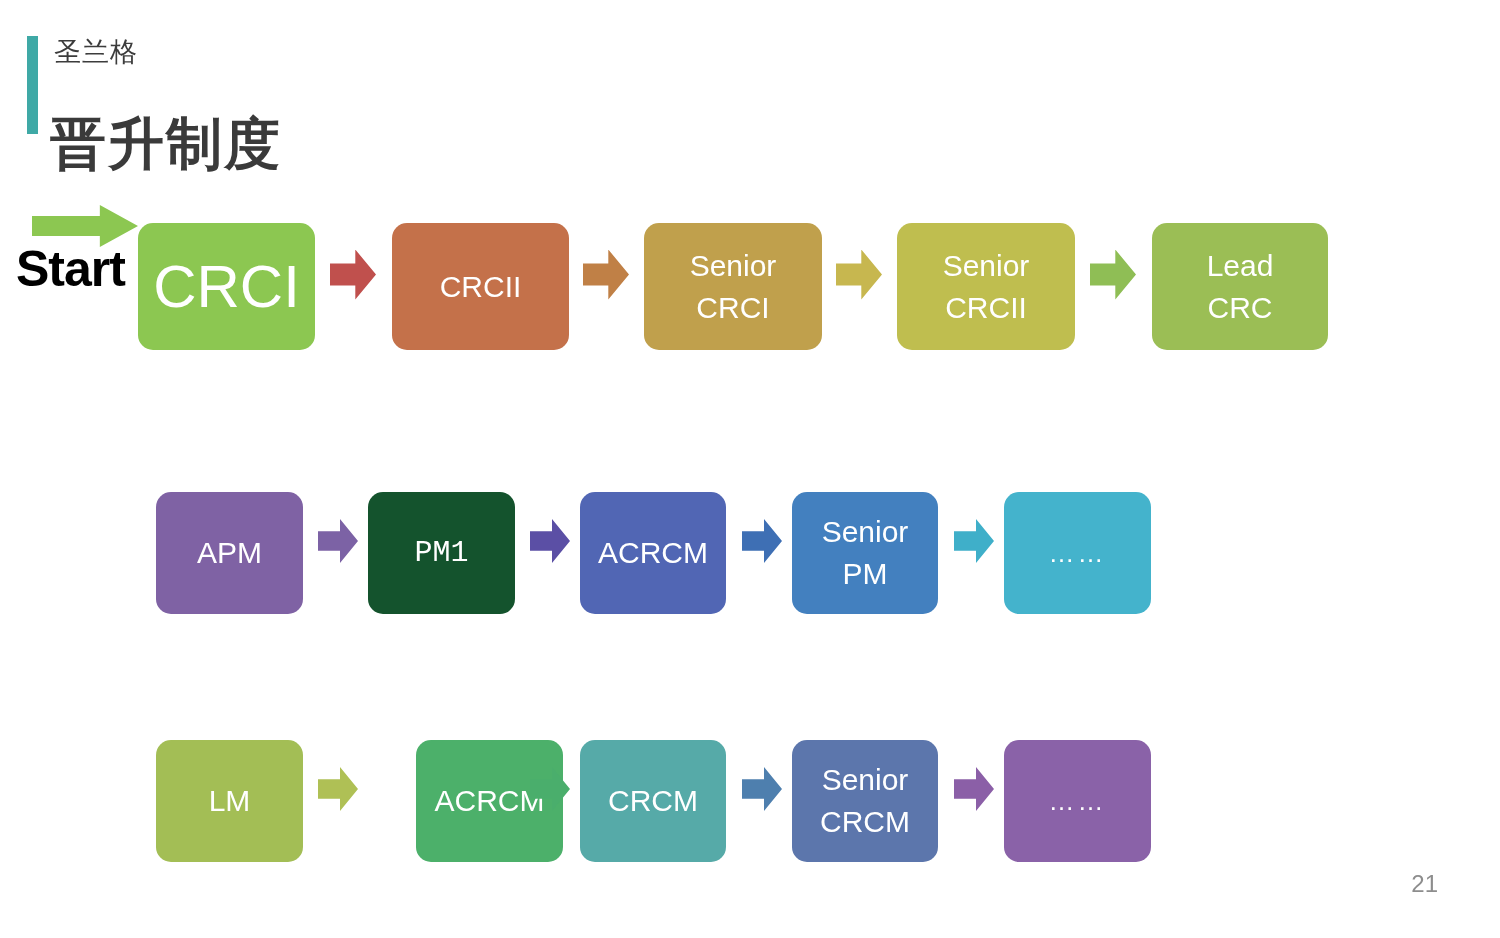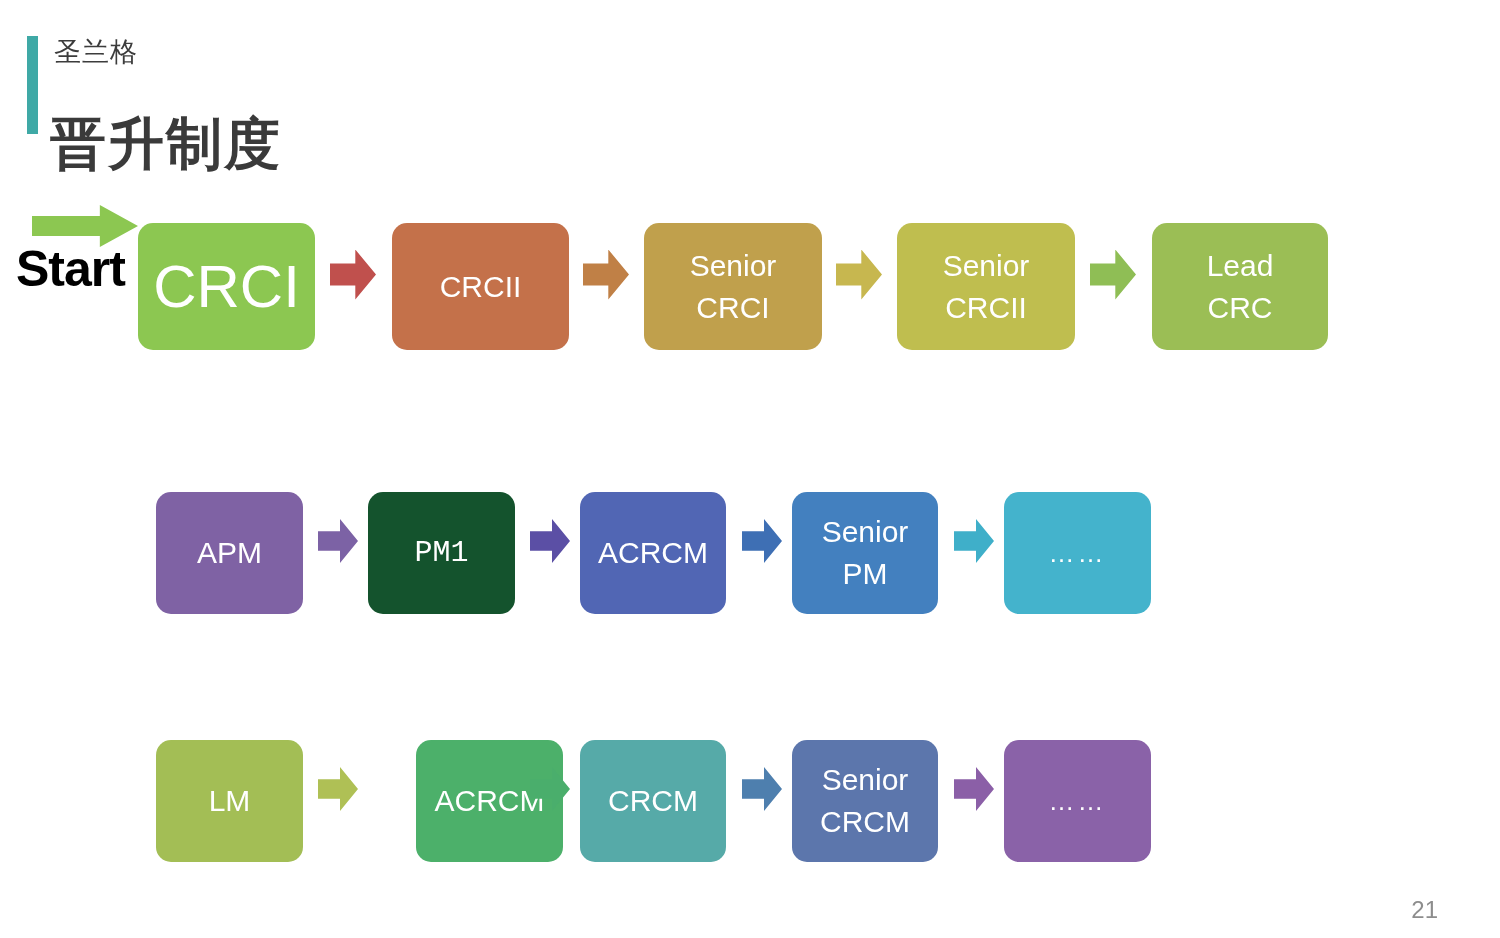--- a/index.html
+++ b/index.html
@@ -113,21 +113,21 @@
     font-weight: bold;
     color: #000000;
     white-space: nowrap;
     letter-spacing: -1px;
   }
 
   
   #page-number {
     position: absolute;
     right: 62px;
-    bottom: 14px;
+    bottom: 40px;
     font-size: 24px;
     color: #8D8D8D;
   }
 </style>
 </head>
 <body>
 
 <div id="header">
   <div id="accent-bar" style="background: rgb(63, 169, 166);"></div>
   <div id="title-eyebrow">圣兰格</div>

